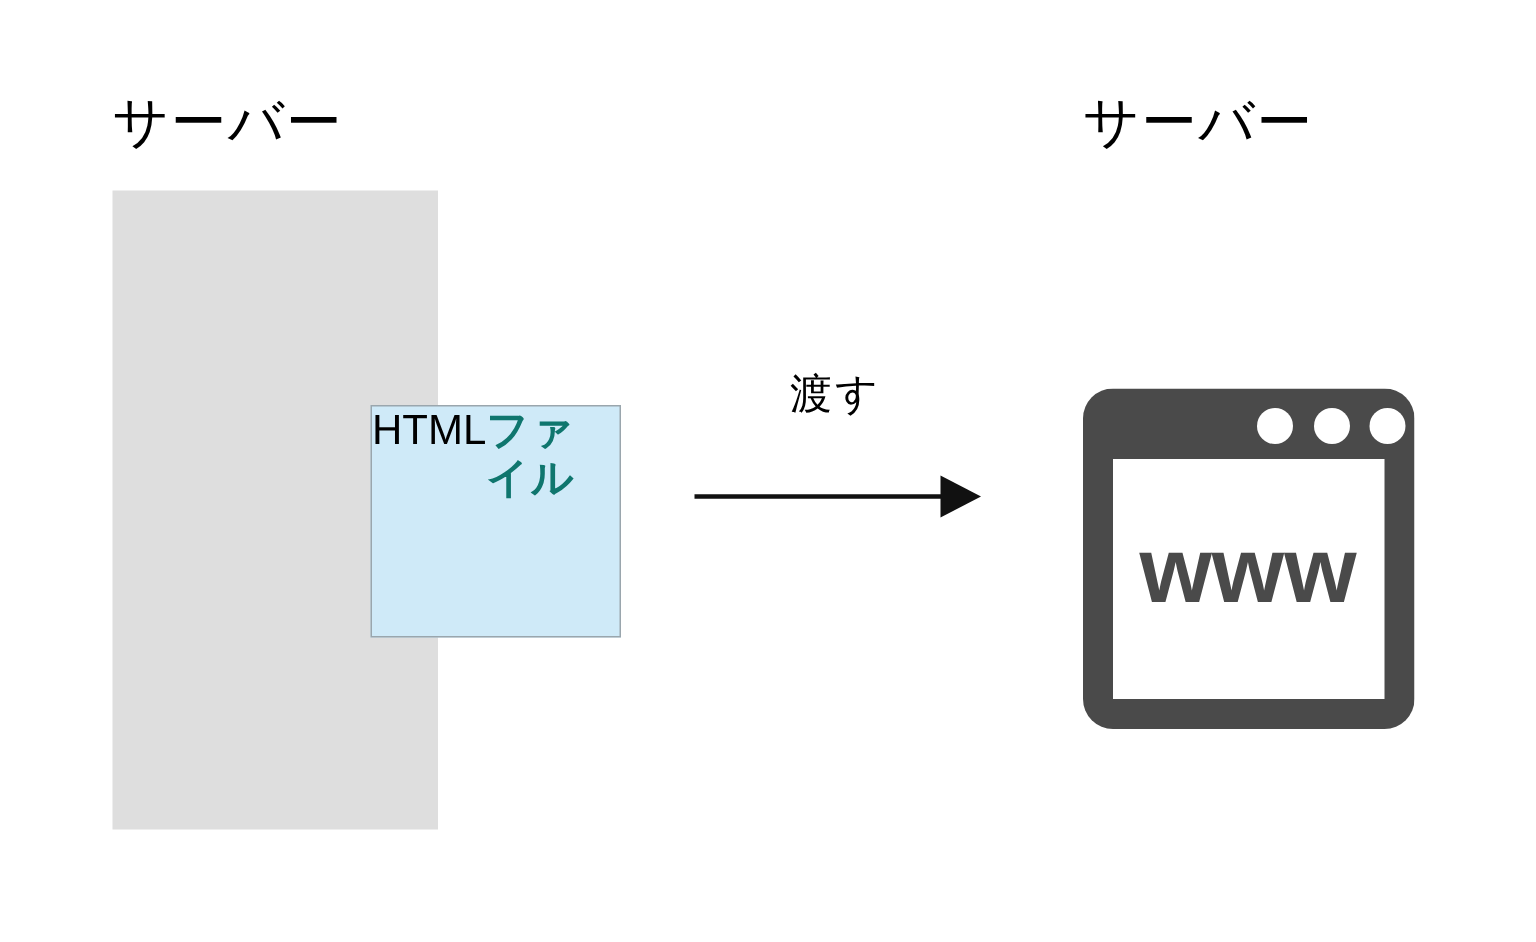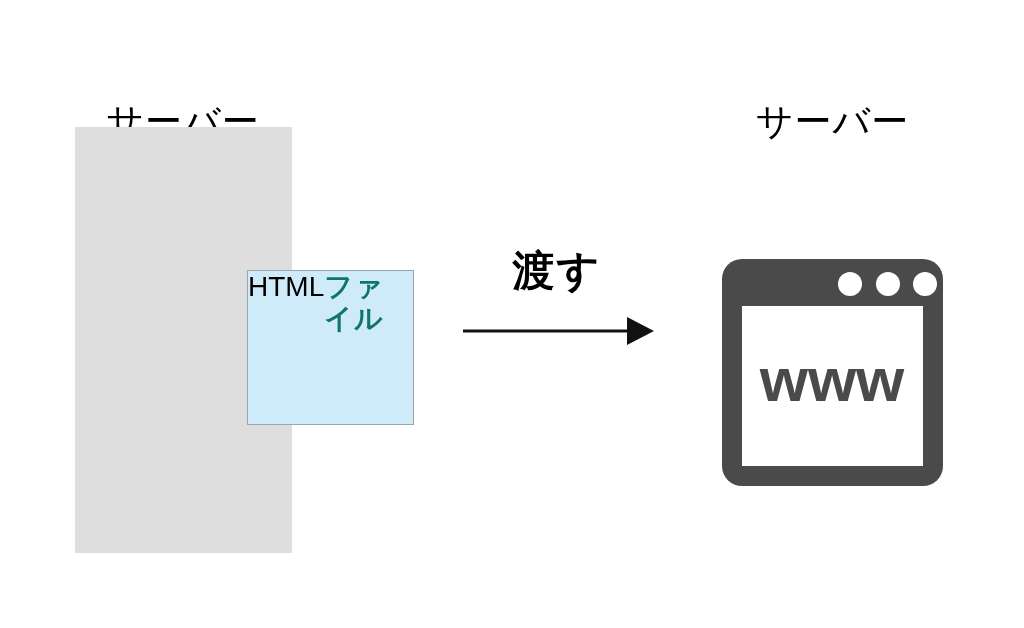--- a/index.html
+++ b/index.html
@@ -23,27 +23,25 @@
     width: 1024px;
     height: 628px;
   }
 
   
   .server-label {
     position: absolute;
     left: 75px;
     top: 62px;
     width: 216px;
-    text-align: center;
     font-size: 37px;
     line-height: 1.1;
     letter-spacing: 1px;
     color: #000000;
     white-space: nowrap;
-    margin-top: 40px;
   }
 
   .server-box {
     position: absolute;
     left: 75px;
     top: 127px;
     width: 217px;
     height: 426px;
     background: #dedede;
   }
@@ -77,26 +75,25 @@
     font-weight: bold;
   }
 
   
   .arrow-label {
     position: absolute;
     left: 462px;
     top: 248px;
     width: 190px;
     text-align: center;
-    font-size: 42px;
+    font-size: 28px;
     line-height: 1.1;
     letter-spacing: 2px;
     color: #000000;
     white-space: nowrap;
-    font-weight: bold;
   }
   .arrow-svg {
     position: absolute;
     left: 455px;
     top: 310px;
     width: 210px;
     height: 45px;
   }
 
   

